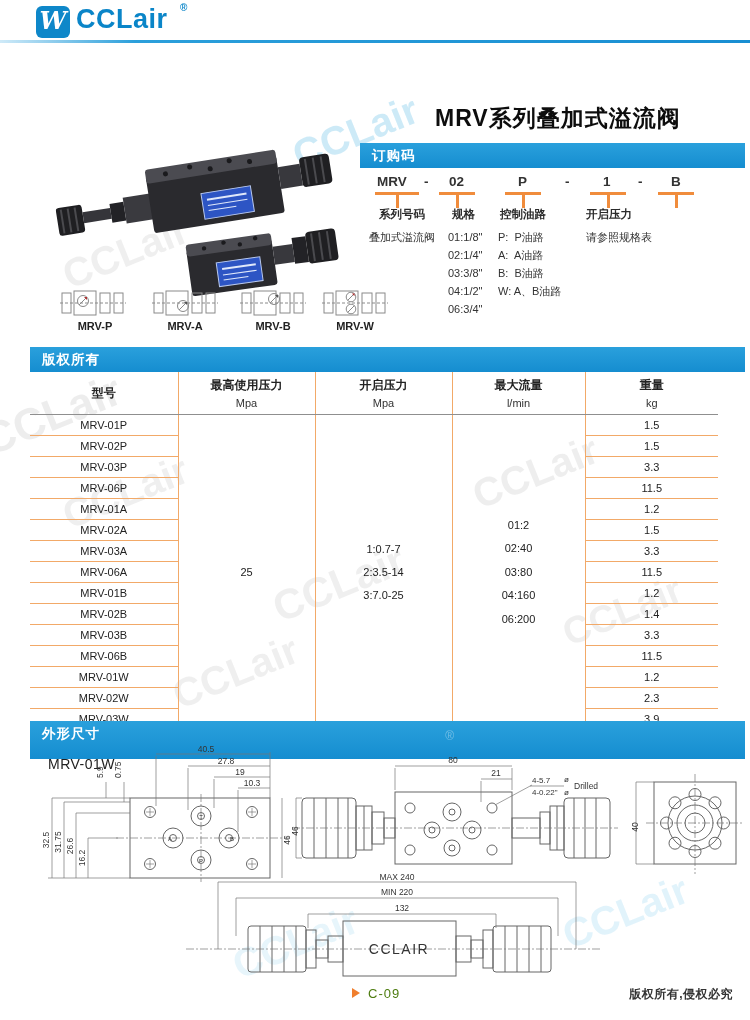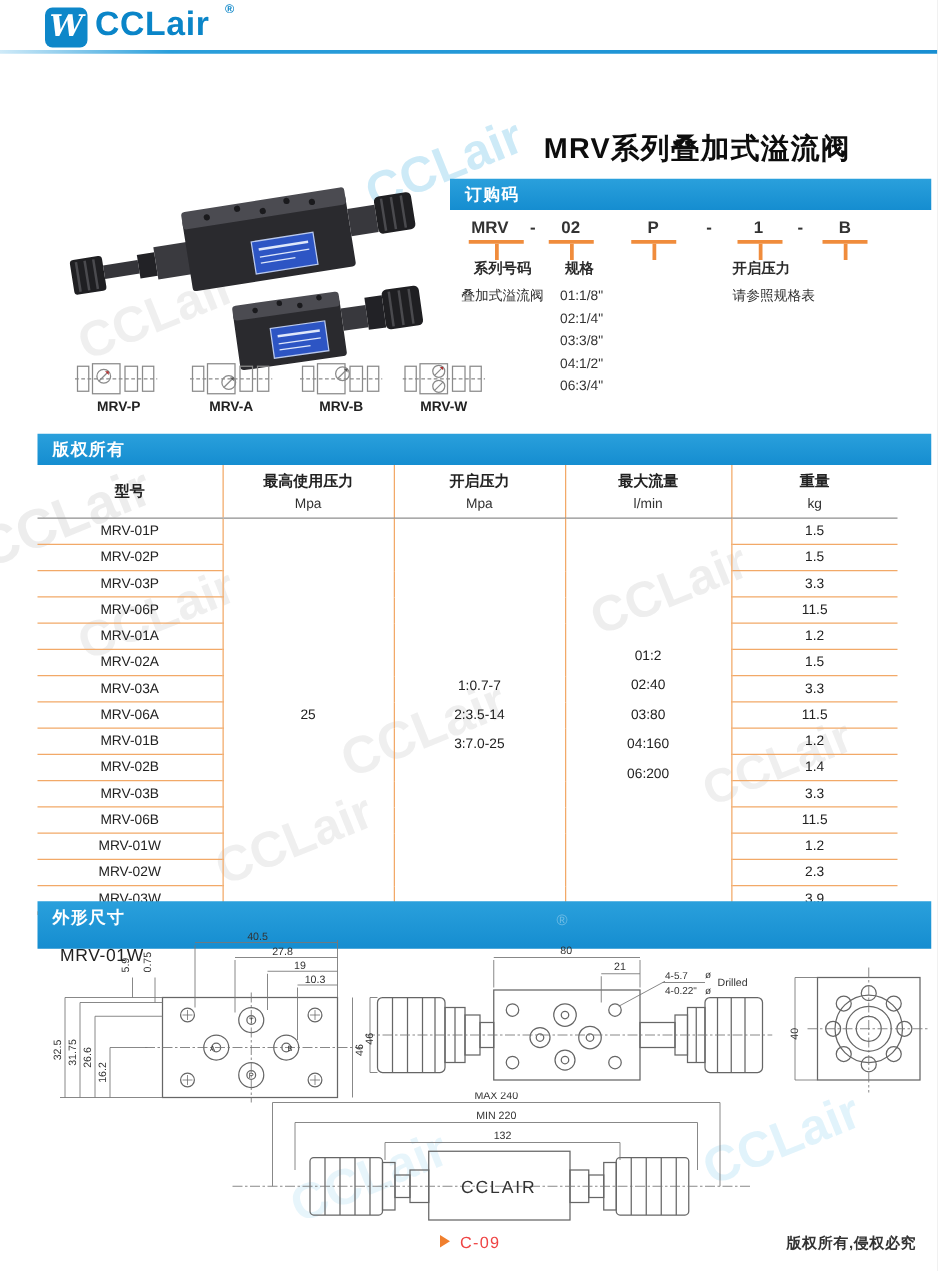--- a/index.html
+++ b/index.html
@@ -40,21 +40,21 @@
   th.vline{border-left:1px solid #f2a968;border-right:1px solid #f2a968;}
   tr.last td{border-bottom:none;}
   .tbl-wrap{border-bottom:3px solid #ef8c3a;}
   .mline{line-height:17px;margin:6px 0;}
   .fline{line-height:17px;margin:6.5px 0;}
   
   svg text{font-family:"Liberation Sans",sans-serif;fill:#333;}
   .mrv-model{font-size:14px;color:#222;letter-spacing:.5px;}
   
   .pg-arrow{width:0;height:0;border-left:8px solid #f07f2e;border-top:5px solid transparent;border-bottom:5px solid transparent;}
-  .pg-num{font-size:13px;color:#ef4444;letter-spacing:1px;}
+  .pg-num{font-size:13px;color:#4d7c0f;letter-spacing:1px;}
   .copyright{font-size:12px;font-weight:bold;color:#333;letter-spacing:.5px;}
   
   .wm{position:absolute;font-weight:bold;transform:rotate(-22deg);pointer-events:none;white-space:nowrap;}
 </style>
 </head>
 <body>
 
 <div class="page">
 
   <div class="wm" style="left:290px;top:110px;font-size:40px;color:rgba(90,185,230,0.30);">CCLair</div>
@@ -204,20 +204,27 @@
     <div class="ocol-title">系列号码</div>
     <div class="ocol-line" style="margin-top:6px;">叠加式溢流阀</div>
   </div>
   <div class="abs" style="left:448px;top:207px;width:60px;">
     <div class="ocol-title" style="padding-left:4px;">规格</div>
     <div class="ocol-line" style="margin-top:6px;">01:1/8"</div>
     <div class="ocol-line">02:1/4"</div>
     <div class="ocol-line">03:3/8"</div>
     <div class="ocol-line">04:1/2"</div>
     <div class="ocol-line">06:3/4"</div>
+  </div>
+  <div class="abs" style="left:498px;top:207px;width:80px;">
+    <div class="ocol-title" style="padding-left:2px;">控制油路</div>
+    <div class="ocol-line" style="margin-top:6px;">P:  P油路</div>
+    <div class="ocol-line">A:  A油路</div>
+    <div class="ocol-line">B:  B油路</div>
+    <div class="ocol-line">W: A、B油路</div>
   </div>
   <div class="abs" style="left:586px;top:207px;width:80px;">
     <div class="ocol-title">开启压力</div>
     <div class="ocol-line" style="margin-top:6px;">请参照规格表</div>
   </div>
 
   <div class="abs banner" style="left:30px;top:347px;width:715px;height:25px;">版权所有</div>
   <div class="abs tbl-wrap" style="left:30px;top:372px;width:688px;">
     <table class="tech-table">
       <colgroup>

